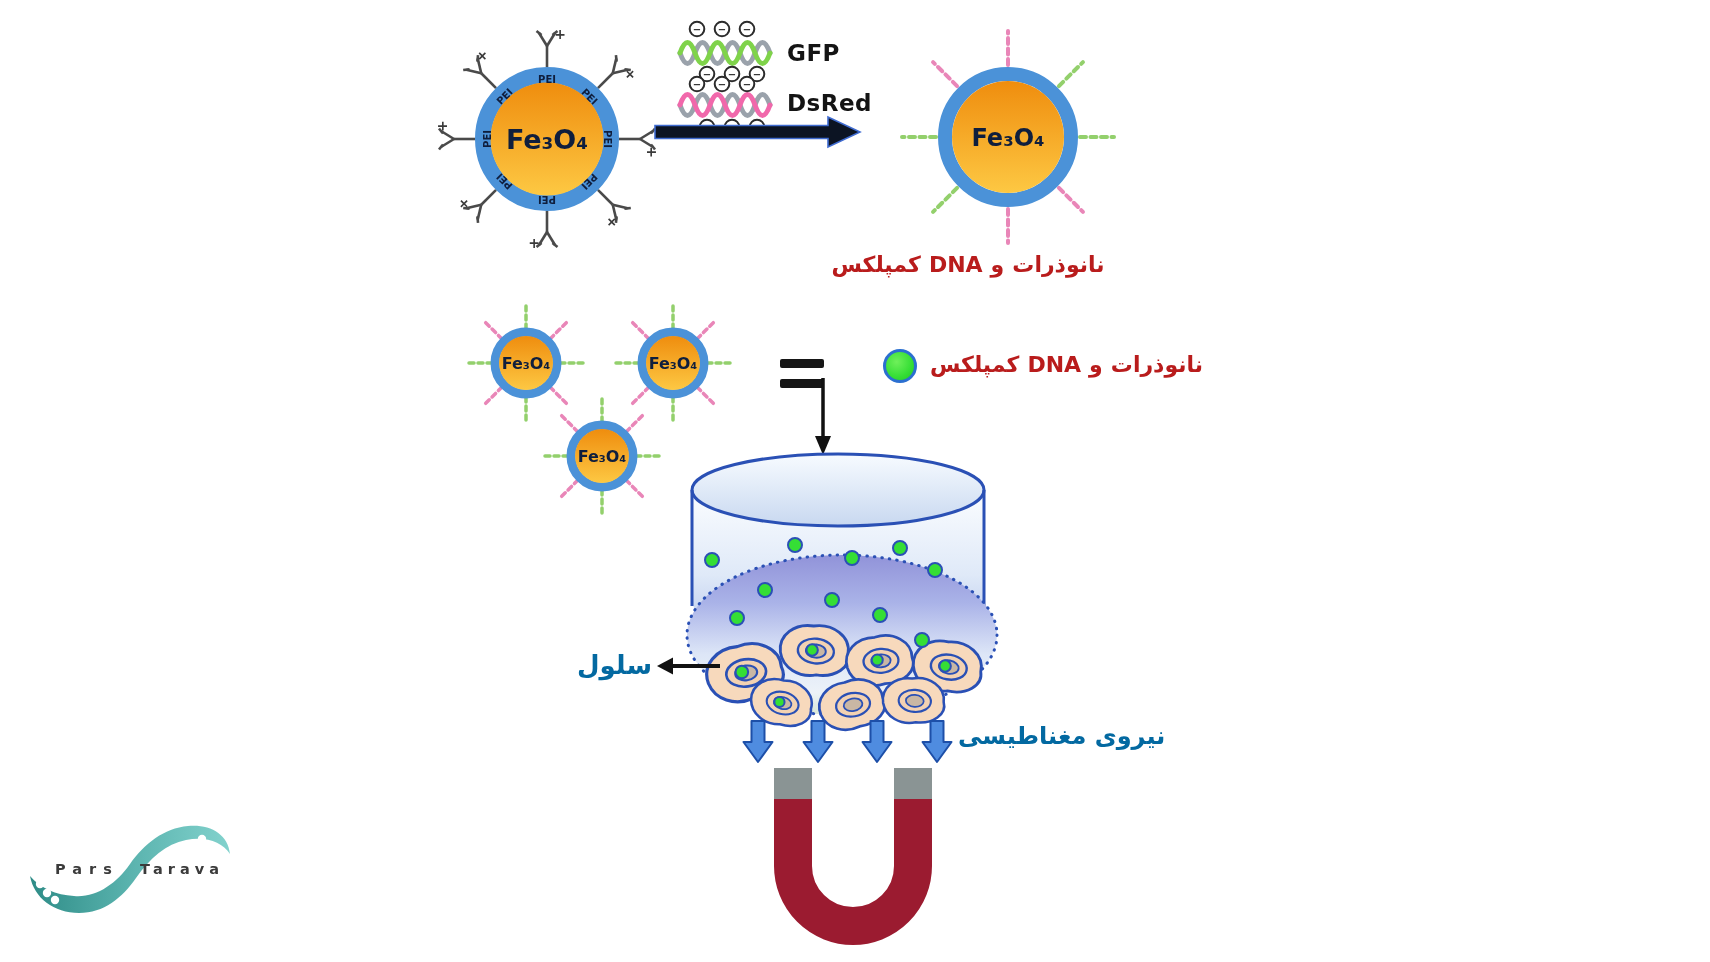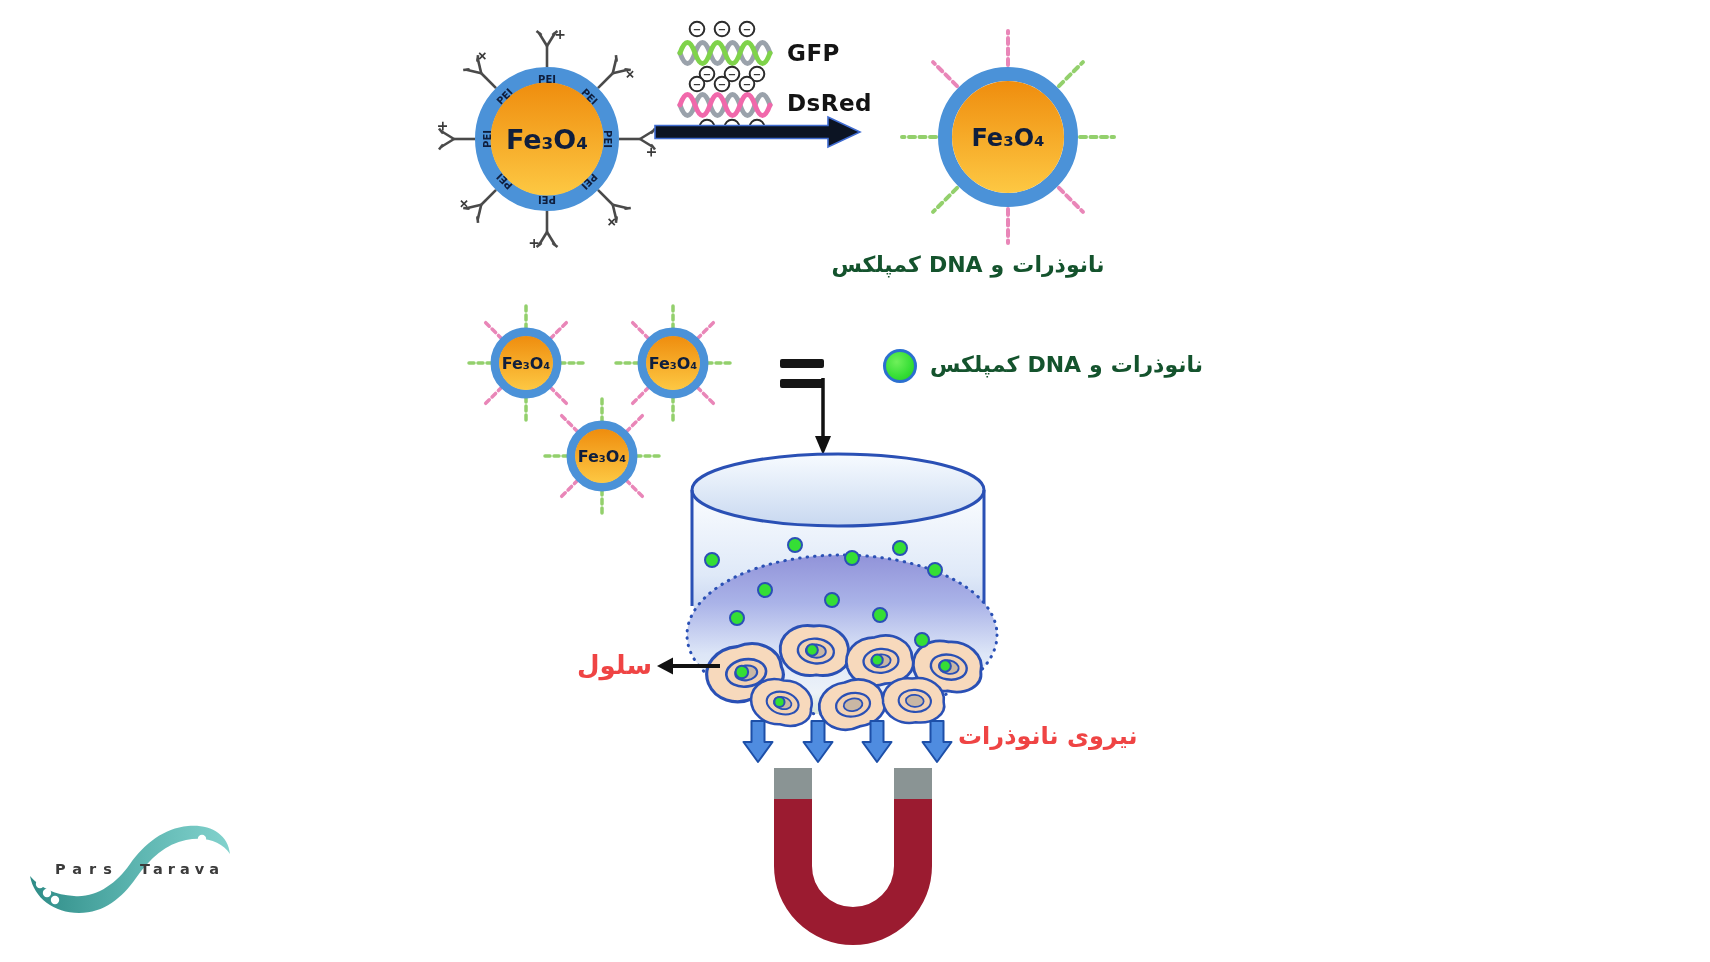--- a/index.html
+++ b/index.html
@@ -1,21 +1,21 @@
 <!DOCTYPE html>
 <html><head>
 <meta charset="utf-8">
 <style>
   html,body{margin:0;padding:0;background:#fff;}
   .canvas{position:relative;width:1710px;height:962px;background:#ffffff;overflow:hidden;
           font-family:"DejaVu Sans","Liberation Sans",sans-serif;}
   .abs{position:absolute;}
-  .fa{font-weight:bold;color:#ef4444;}
+  .fa{font-weight:bold;color:#0369a1;}
   .cap{display:flex;direction:ltr;gap:8px;align-items:center;font-weight:bold;
-       font-size:22px;color:#14532d;white-space:nowrap;}
+       font-size:22px;color:#b91c1c;white-space:nowrap;}
   .cap .tok{display:inline-block;}
   .plasmid-label{font-size:23px;font-weight:bold;color:#141414;letter-spacing:.5px;text-align:right;}
   .equals{width:44px;height:32px;}
   .equals .bar{position:absolute;left:0;width:44px;height:9px;background:#161616;border-radius:2px;}
   .equals .b1{top:0;} .equals .b2{top:20px;}
   .sr{position:absolute;width:1px;height:1px;opacity:0;overflow:hidden;}
   .legend-dot{width:34px;height:34px;border-radius:50%;
       background:radial-gradient(circle at 38% 35%, #6ff05a, #35de35 60%, #23c426);
       border:3px solid #2b6fd0;box-sizing:border-box;}
   .ray-green{stroke:#93d06c;} .ray-pink{stroke:#e986b8;}
@@ -261,21 +261,21 @@
 
   <svg class="abs" style="left:740px;top:720px;" width="220" height="45" viewBox="0 0 220 45">
     <defs>
       <path id="barrow" d="M -6.5,0 H 6.5 V 21 H 14.5 L 0,41 L -14.5,21 H -6.5 Z"></path>
     </defs>
     <use href="#barrow" transform="translate(18,1)" fill="#4f8ce0" stroke="#1d4fa8" stroke-width="2" stroke-linejoin="round"></use>
     <use href="#barrow" transform="translate(78,1)" fill="#4f8ce0" stroke="#1d4fa8" stroke-width="2" stroke-linejoin="round"></use>
     <use href="#barrow" transform="translate(137,1)" fill="#4f8ce0" stroke="#1d4fa8" stroke-width="2" stroke-linejoin="round"></use>
     <use href="#barrow" transform="translate(197,1)" fill="#4f8ce0" stroke="#1d4fa8" stroke-width="2" stroke-linejoin="round"></use>
   </svg>
-  <div class="abs fa" style="left:958px;top:722px;font-size:24px;" dir="rtl">نیروی نانوذرات</div>
+  <div class="abs fa" style="left:958px;top:722px;font-size:24px;" dir="rtl">نیروی مغناطیسی</div>
 
   <svg class="abs" style="left:770px;top:766px;" width="166" height="182" viewBox="0 0 166 182">
     <path d="M 23,32 V 100 A 60,60 0 0 0 143,100 V 32" fill="none" stroke="#9b1b30" stroke-width="38"></path>
     <rect x="4" y="2" width="38" height="31" fill="#8a9494"></rect>
     <rect x="124" y="2" width="38" height="31" fill="#8a9494"></rect>
   </svg>
 
   <svg class="abs" style="left:24px;top:816px;" width="215" height="100" viewBox="0 0 215 100">
     <defs>
       <linearGradient id="tealGrad" x1="0" y1="0" x2="1" y2="0">

